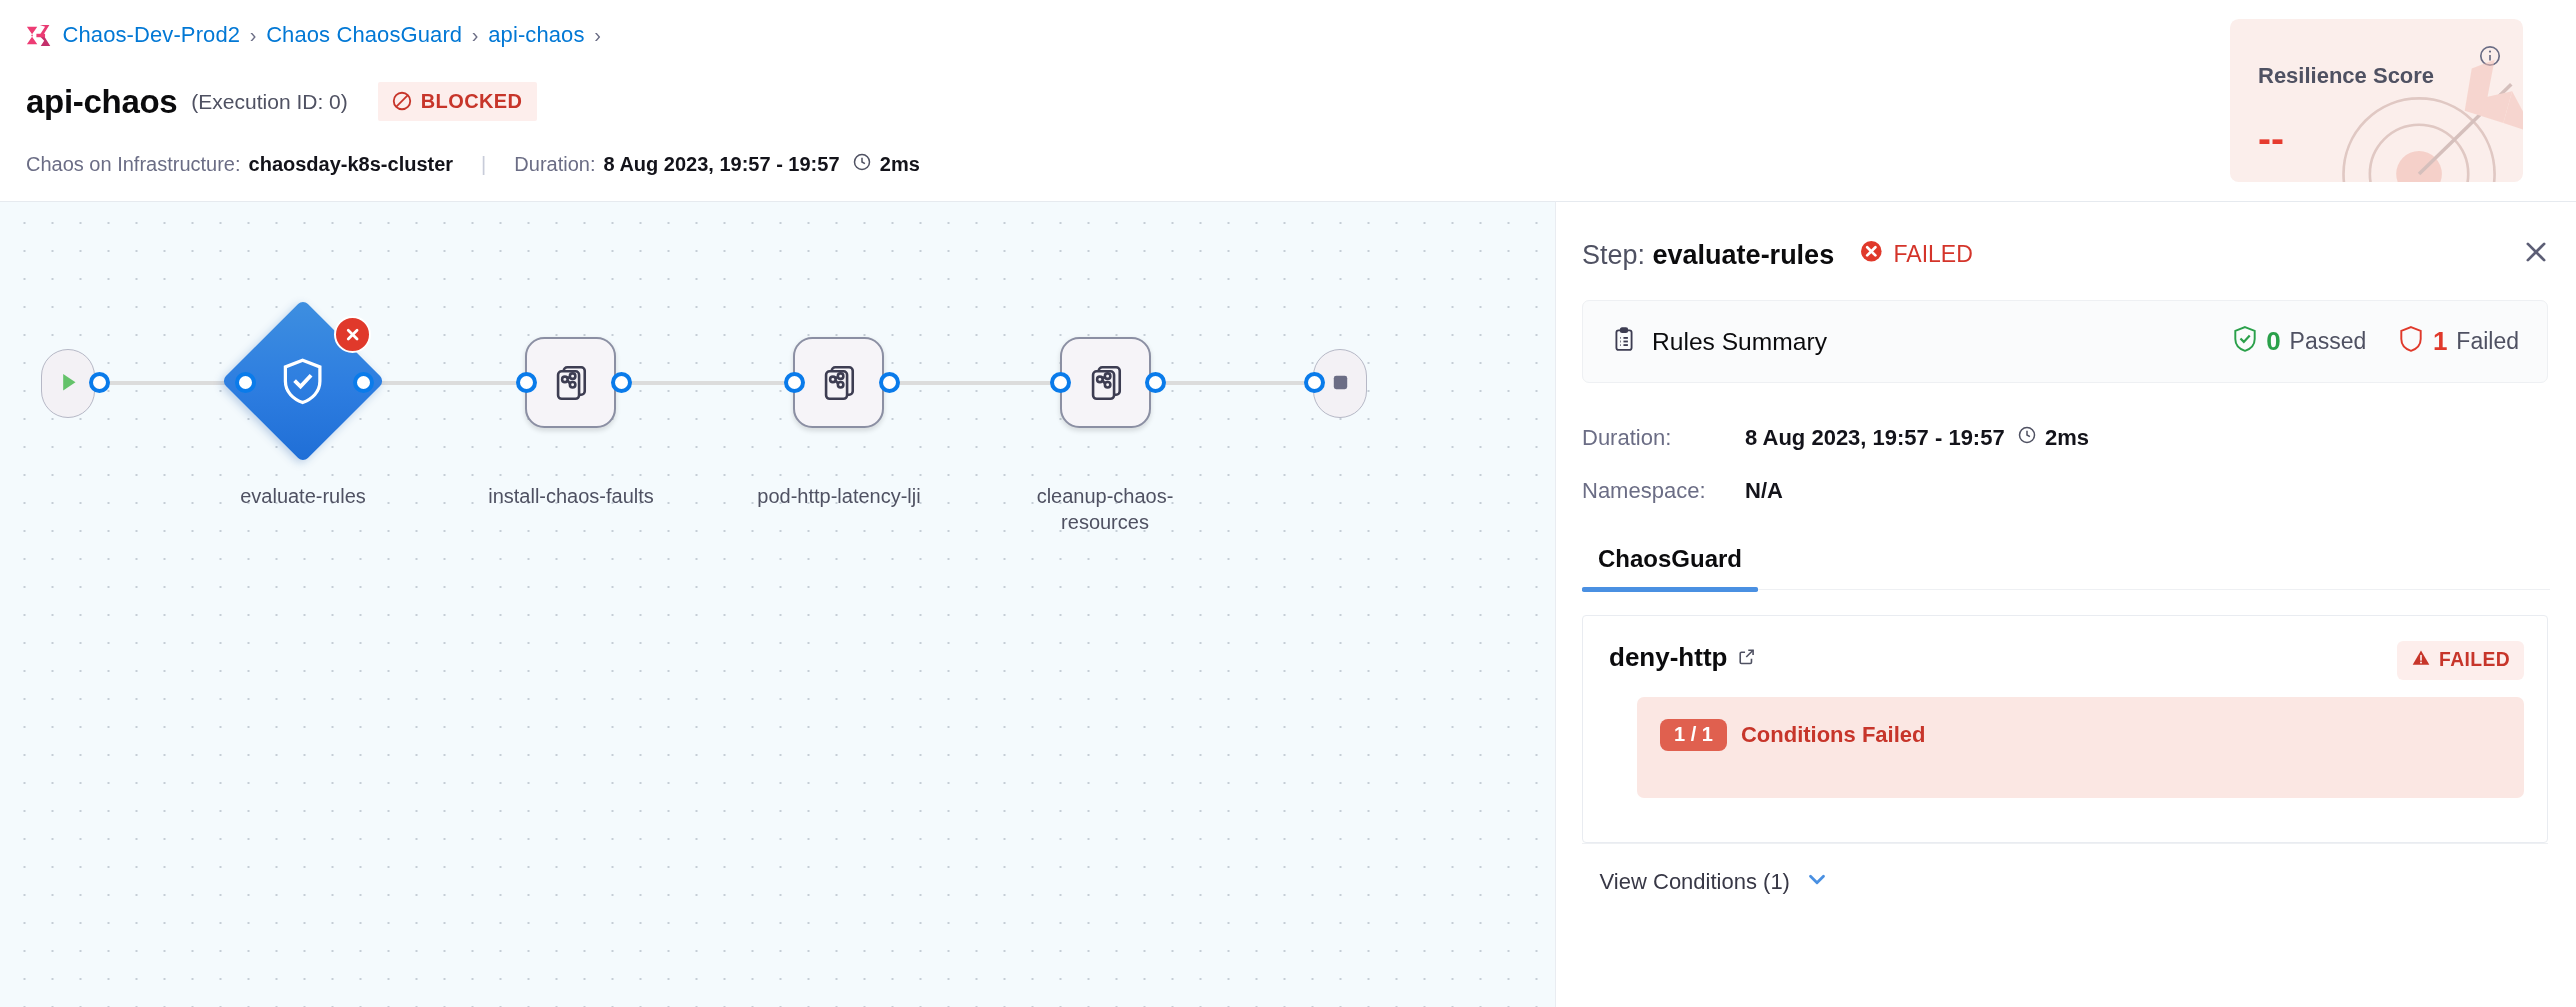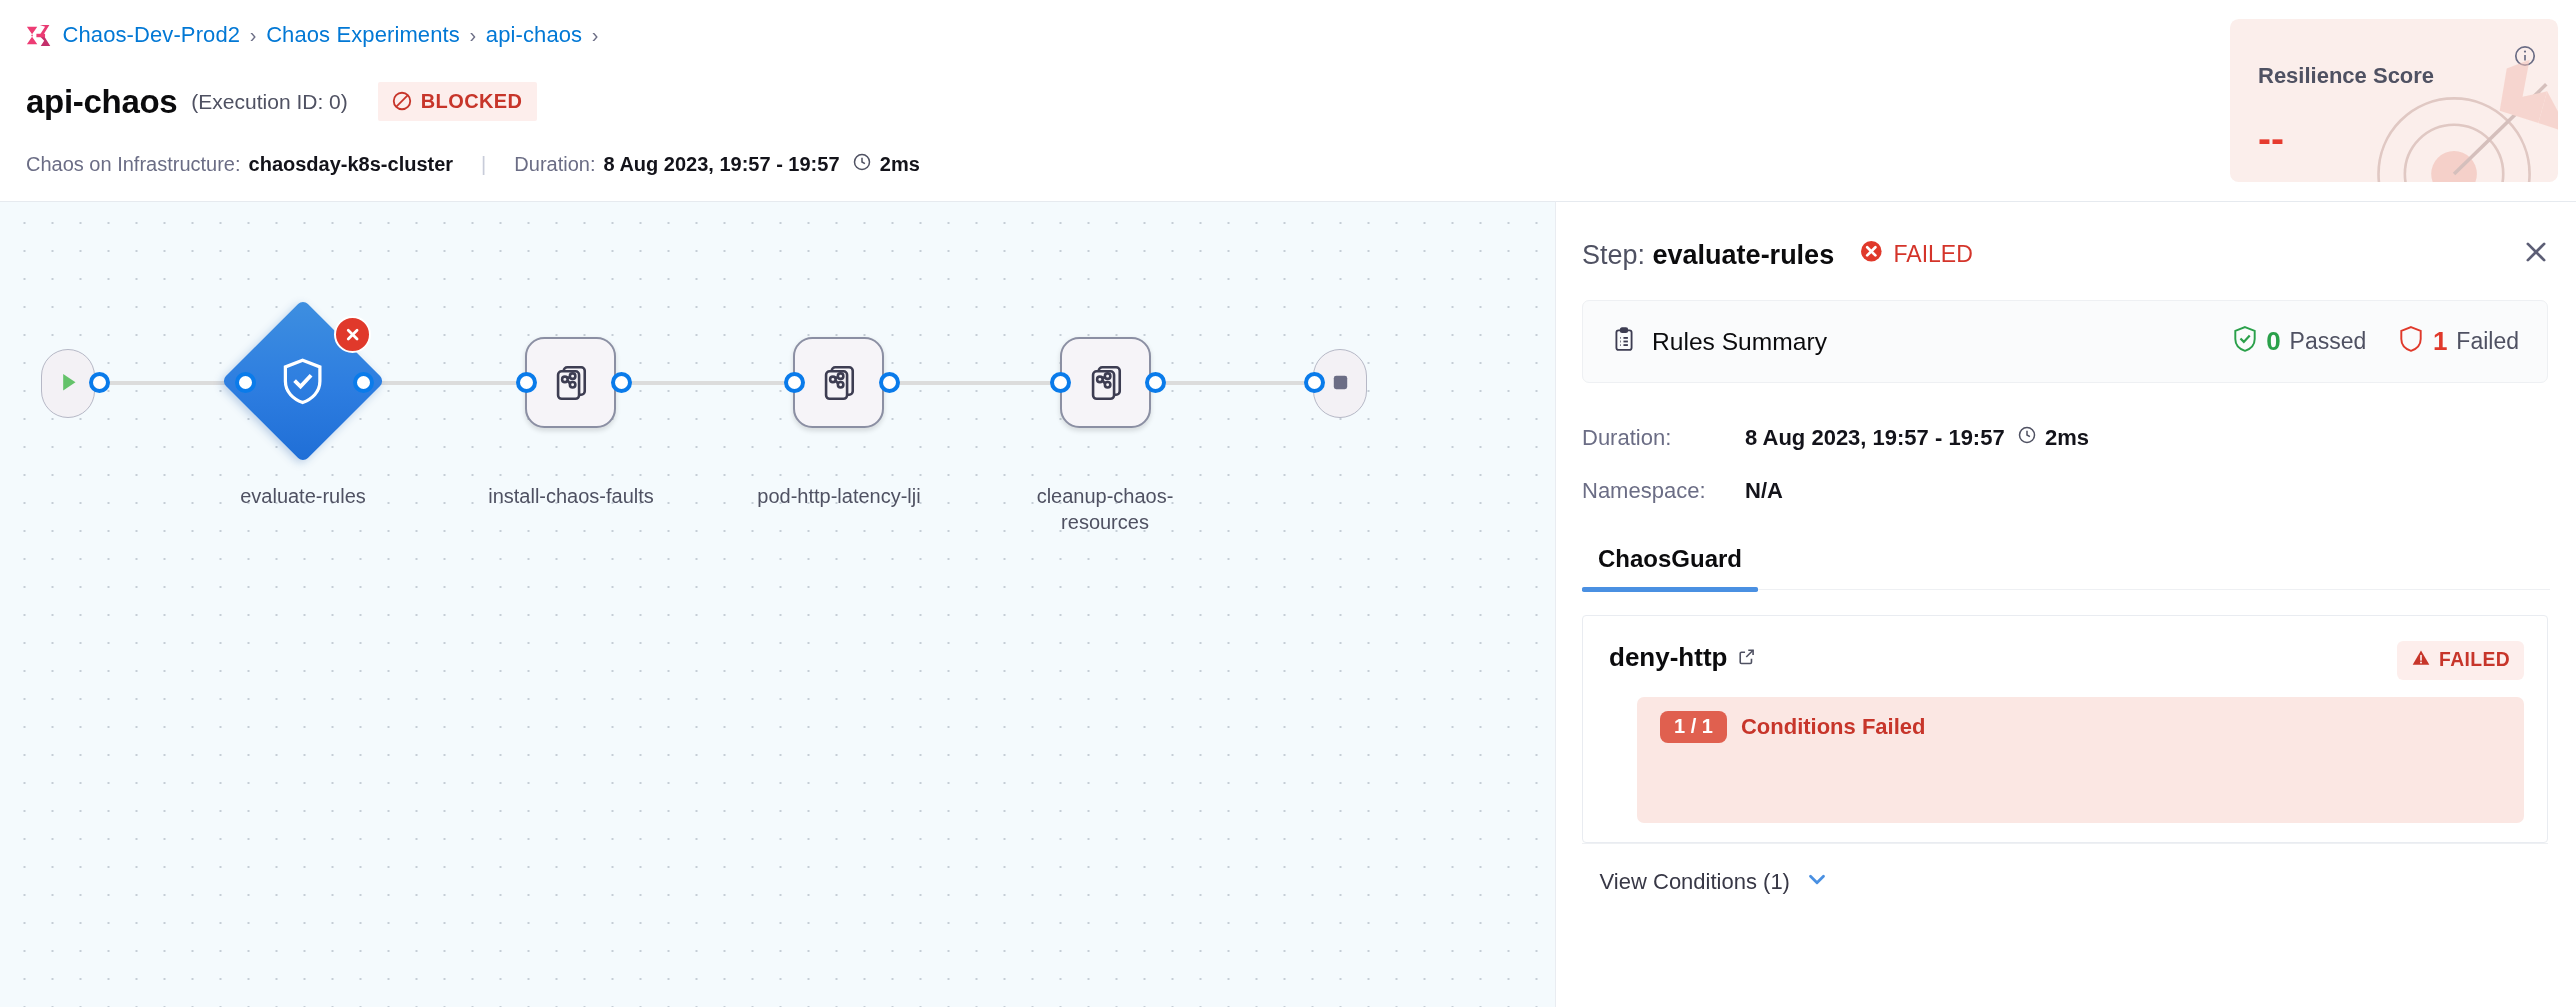--- a/index.html
+++ b/index.html
@@ -31,21 +31,21 @@
 
   .meta-row { position:absolute; left:26px; top:149px; display:flex; align-items:center; height:30px; font-size:20px; }
   .meta-label { color:#6b6d85; }
   .meta-value { color:#13131a; font-weight:bold; margin-left:8px; }
   .meta-divider { color:#c8ccd9; margin:0 28px; }
   .meta-plain { color:#13131a; font-weight:bold; margin-left:8px; }
   .clock-ico { margin:0 8px 0 12.3px; }
 
   
   .resilience-card {
-    position:absolute; left:2230px; top:19.3px; width:328px; height:163px;
+    position:absolute; left:2230px; top:19.3px; width:293px; height:163px;
     background:#fbeeeb; border-radius:8.8px; overflow:hidden;
   }
   .rs-title { position:absolute; left:28px; top:44px; font-size:22px; font-weight:bold; color:#4f5162; }
   .rs-value { position:absolute; left:28px; top:100px; font-size:39px; font-weight:bold; color:#e63b2e; line-height:1; }
   .rs-info { position:absolute; right:21px; top:24.6px; }
   .rs-art { position:absolute; right:-19.3px; bottom:-39px; opacity:.55; }
 
   
   .canvas {
     position:absolute; left:0; top:201px; width:1555px; height:807px;
@@ -131,22 +131,22 @@
     background:#fff; border:0.9px solid #e9ecf1; border-radius:4px;
   }
   .rule-head { position:relative; height:81px; }
   .rule-name { position:absolute; left:26px; top:26px; display:flex; align-items:center; gap:9.7px; font-size:26px; font-weight:bold; color:#0b0b0d; }
   .rule-badge {
     position:absolute; right:23px; top:24.6px; display:flex; align-items:center; gap:8px;
     background:#fdeeec; color:#c7352a; border-radius:6.2px; padding:7px 14px;
     font-size:19.3px; font-weight:bold; letter-spacing:0.4px;
   }
   .cond-box {
-    position:absolute; left:54px; top:81px; width:887px; height:126px;
-    background:#fbe7e3; border-radius:7px; padding:14px 23px;
+    position:absolute; left:54px; top:81px; width:887px; height:101px;
+    background:#fbe7e3; border-radius:7px; padding:22px 23px;
   }
   .cond-top { display:flex; align-items:center; gap:14px; margin-bottom:13px; }
   .cond-pill {
     background:#e0604f; color:#fff; font-size:20px; font-weight:bold;
     border-radius:8px; padding:4.4px 14px;
   }
   .cond-title { font-size:22px; color:#c7352a; font-weight:bold; }
   .cond-desc { font-size:22px; color:#13131a; }
 
   .view-cond {
@@ -167,21 +167,21 @@
       <span class="bc-logo">
         <svg width="26" height="23" viewBox="0 0 30 26">
           <path d="M1 3 L13 3 L6 13 L13 23 L1 23 L8 13 Z" fill="#ed3c74"></path>
           <path d="M16 1 L27 1 L20 12 L16 12 L22 3 Z" fill="#e83b73"></path>
           <path d="M16 14 L21 14 L28 25 L17 25 L21 19 Z" fill="#c3306b"></path>
           <path d="M12 11 L22 11 L22 15 L12 15 Z" fill="#ed3c74"></path>
         </svg>
       </span>
       <span class="bc-link">Chaos-Dev-Prod2</span>
       <span class="bc-sep">›</span>
-      <span class="bc-link">Chaos Experiments</span>
+      <span class="bc-link">Chaos ChaosGuard</span>
       <span class="bc-sep">›</span>
       <span class="bc-link">api-chaos</span>
       <span class="bc-sep">›</span>
     </div>
 
     <div class="title-row">
       <span class="exec-title">api-chaos</span>
       <span class="exec-id">(Execution ID: 0)</span>
       <span class="status-badge">
         <span>

